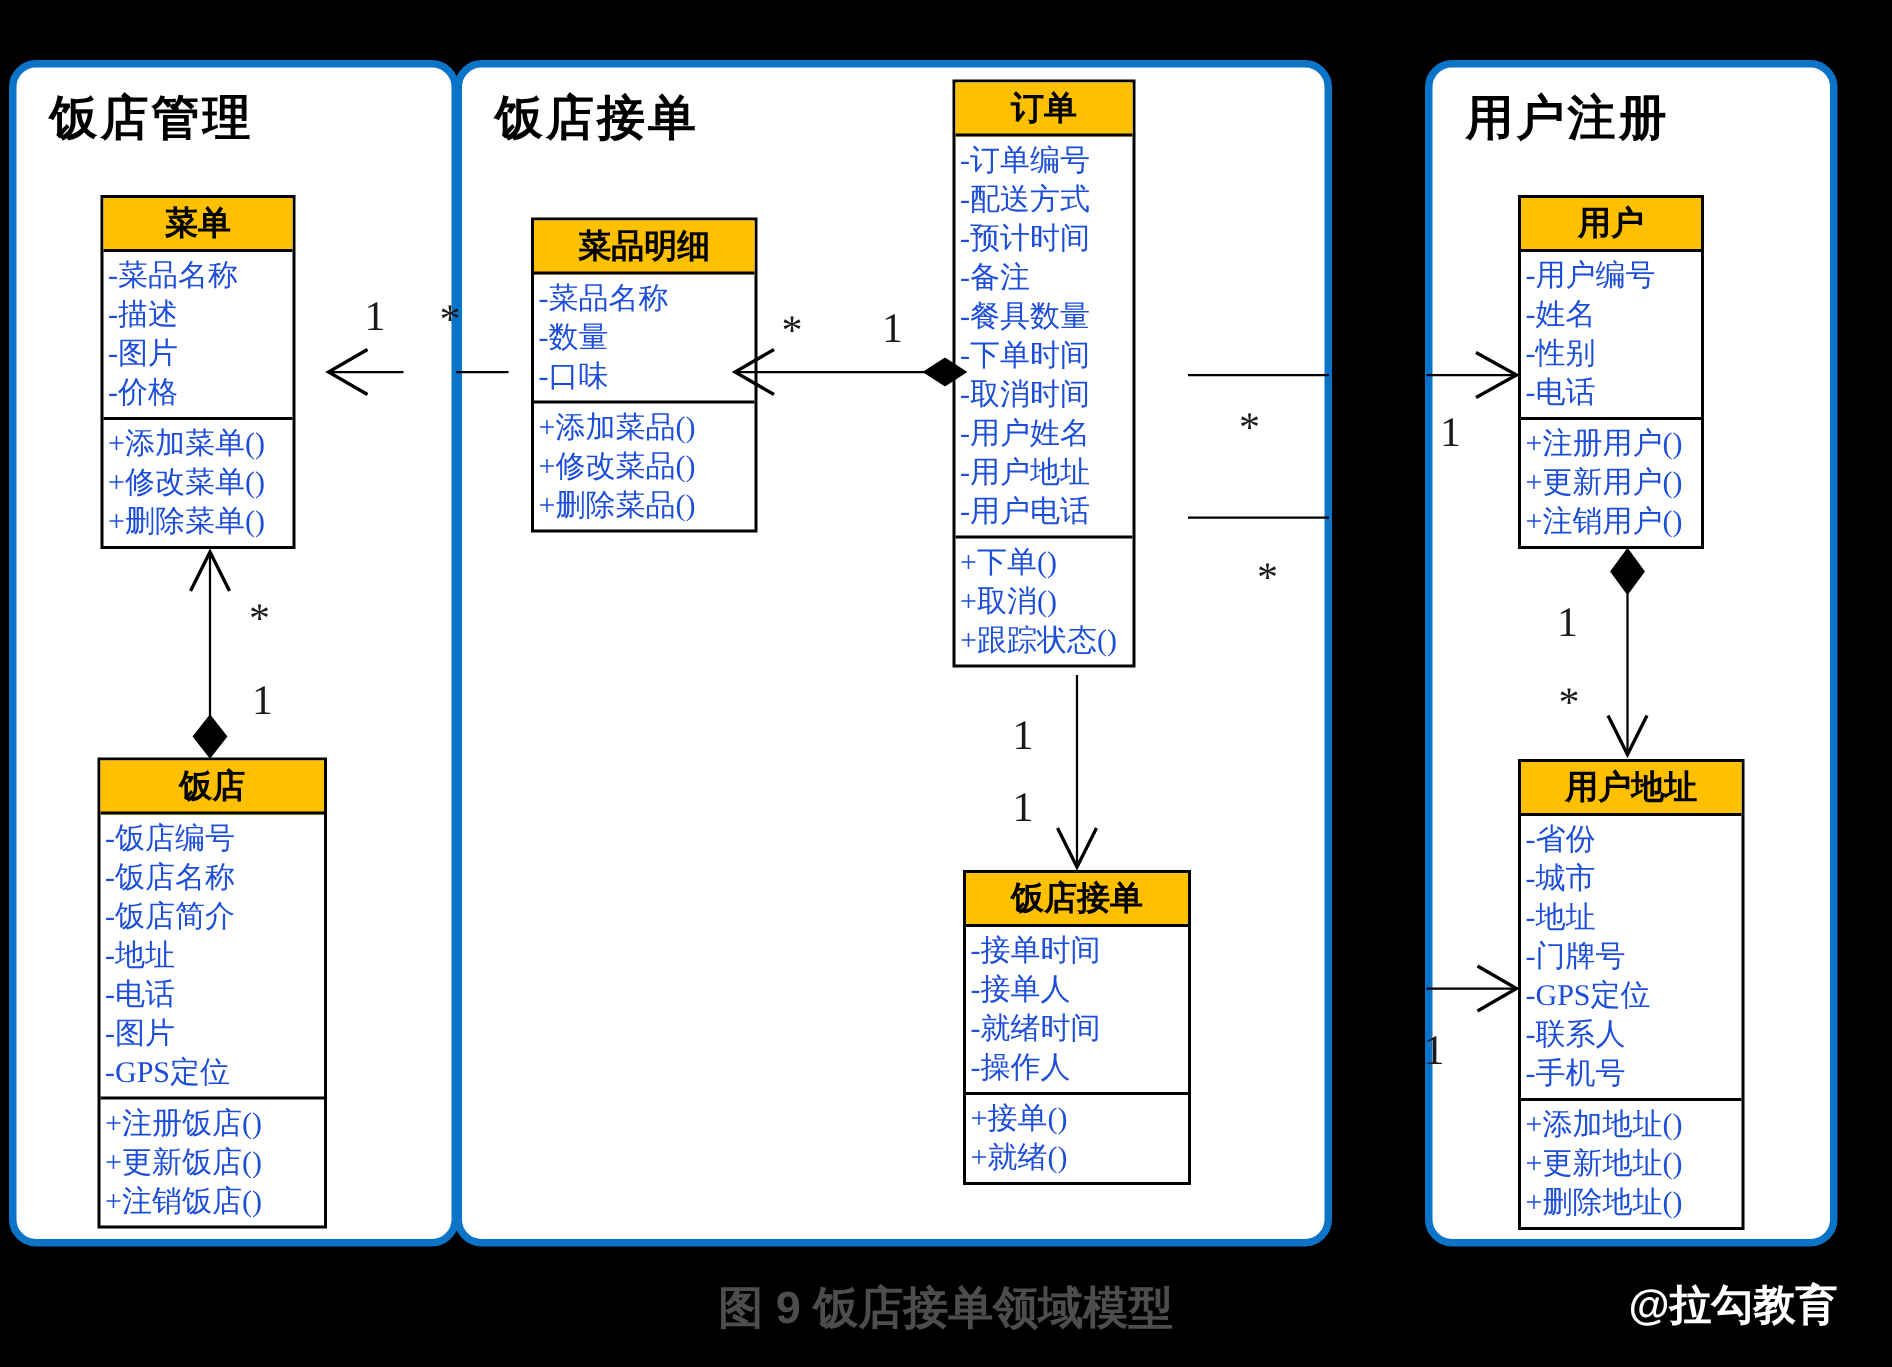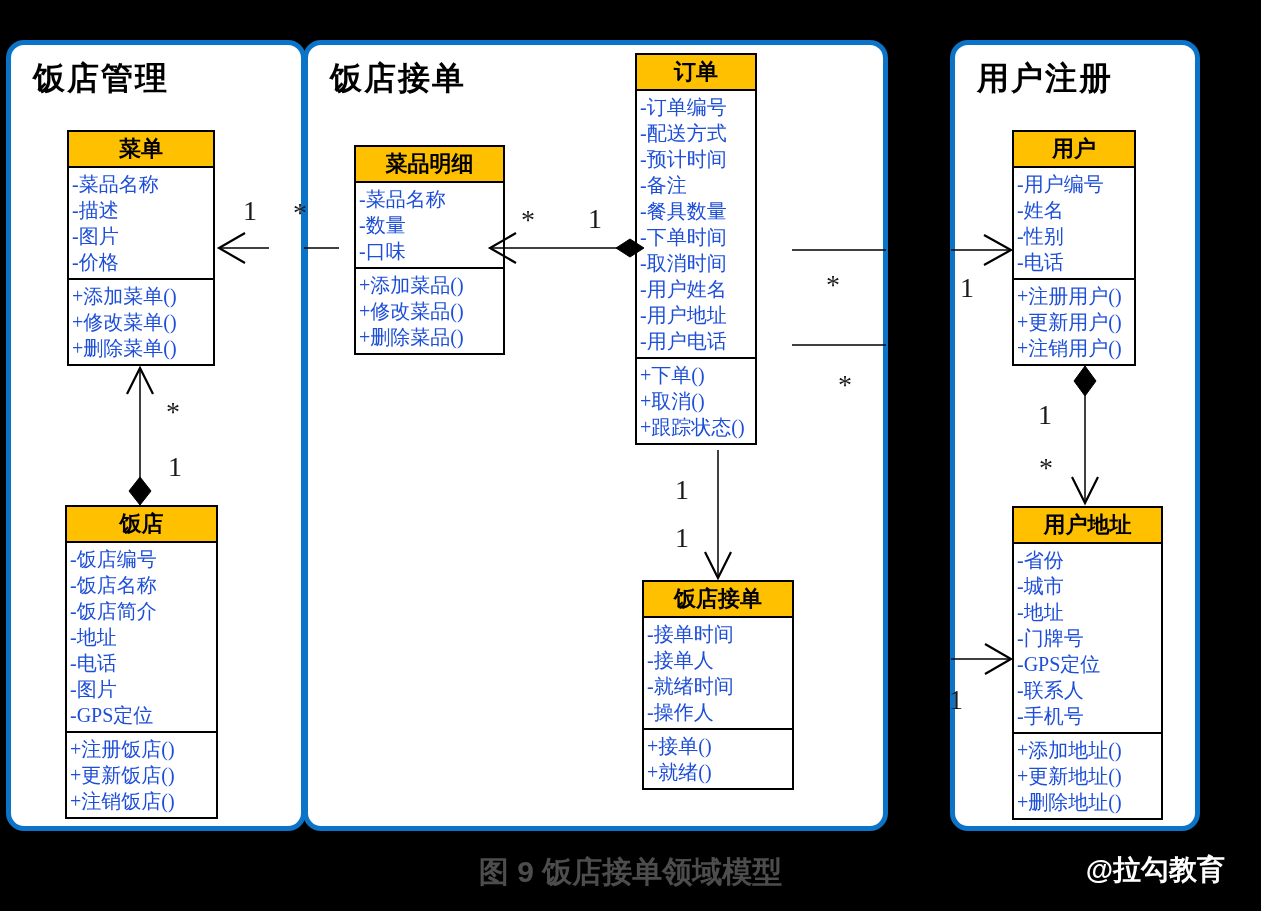--- a/index.html
+++ b/index.html
@@ -7,31 +7,31 @@
     width:1261px; height:911px; position:relative; overflow:hidden;
     background:#000; font-family:"Liberation Sans", sans-serif;
   }
   
   .pkg {
     position:absolute; background:#fff; border:5px solid #0c74c8;
     border-radius:18px; box-sizing:border-box; z-index:1;
   }
   #pkg-manage   { left:6px;   top:40px; width:300px; height:791px; }
   #pkg-accept   { left:303px; top:40px; width:585px; height:791px; }
-  #pkg-register { left:950px; top:40px; width:250px; height:791px; }
+  #pkg-register { left:950px; top:40px; width:275px; height:791px; }
   .pkg-title {
     position:absolute; top:12px; left:22px;
     font-size:32px; font-weight:bold; color:#000; letter-spacing:2px;
   }
   
   .cls {
     position:absolute; background:#fff; border:2px solid #000;
     box-sizing:border-box; z-index:2; font-family:"Liberation Serif", serif;
   }
-  #cls-menu       { left:67px;   top:130px; width:148px; }
+  #cls-menu       { left:67px;   top:130px; width:130px; }
   #cls-restaurant { left:65px;   top:505px; width:153px; }
   #cls-dish       { left:354px;  top:145px; width:151px; }
   #cls-order      { left:635px;  top:53px;  width:122px; }
   #cls-accept     { left:642px;  top:580px; width:152px; }
   #cls-user       { left:1012px; top:130px; width:124px; }
   #cls-address    { left:1012px; top:506px; width:151px; }
   .cls-header {
     height:34px; line-height:33px; background:#ffc000;
     border-bottom:2px solid #000; text-align:center;
     font-weight:bold; font-size:22px; color:#000;

